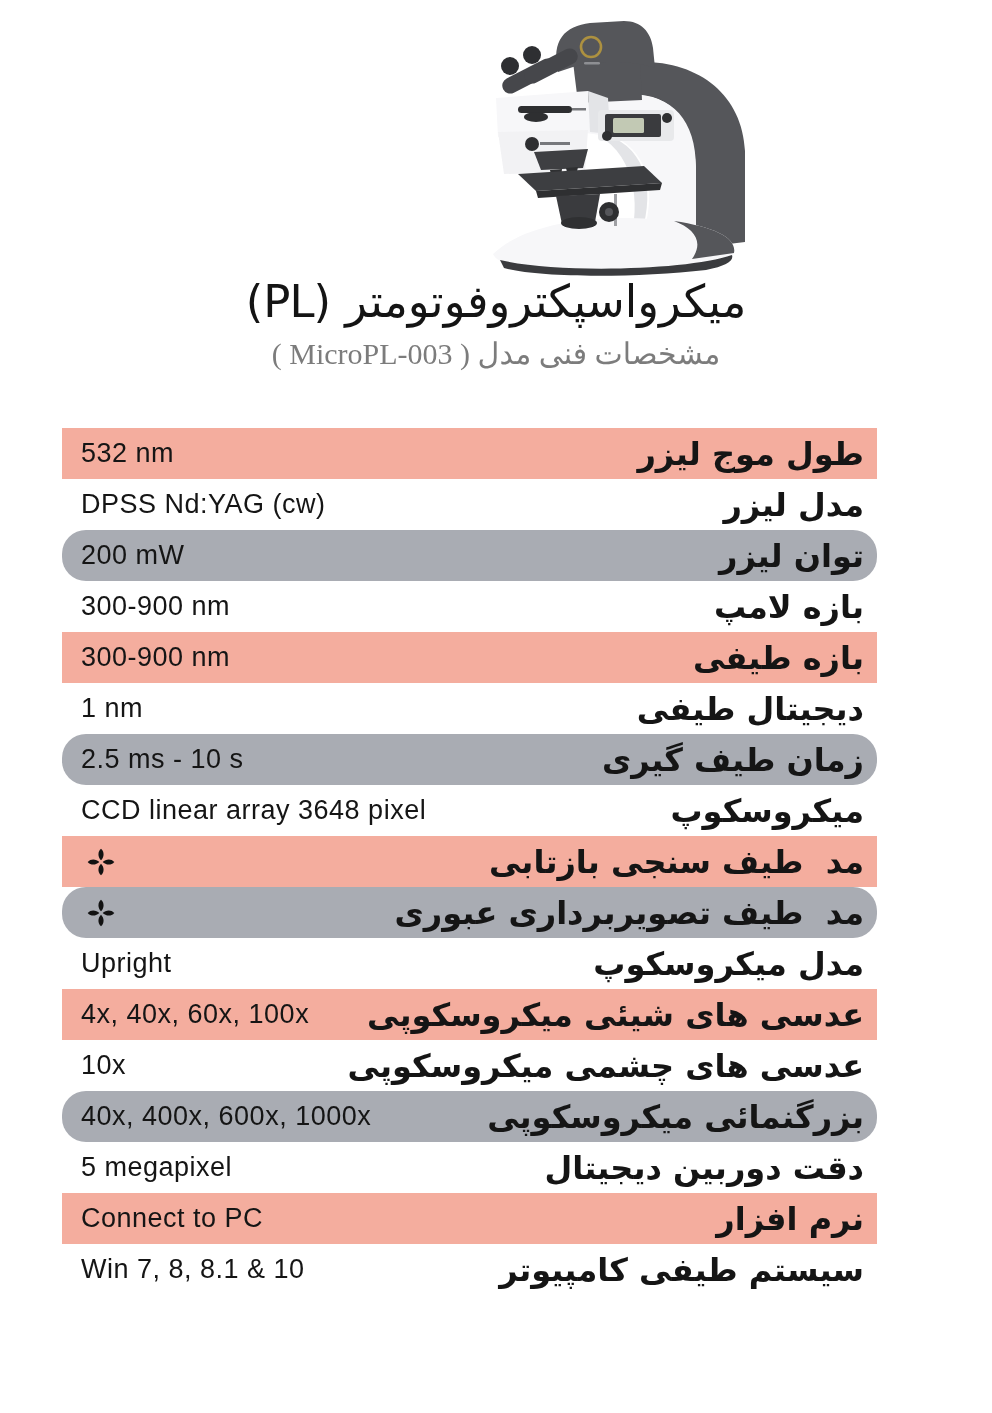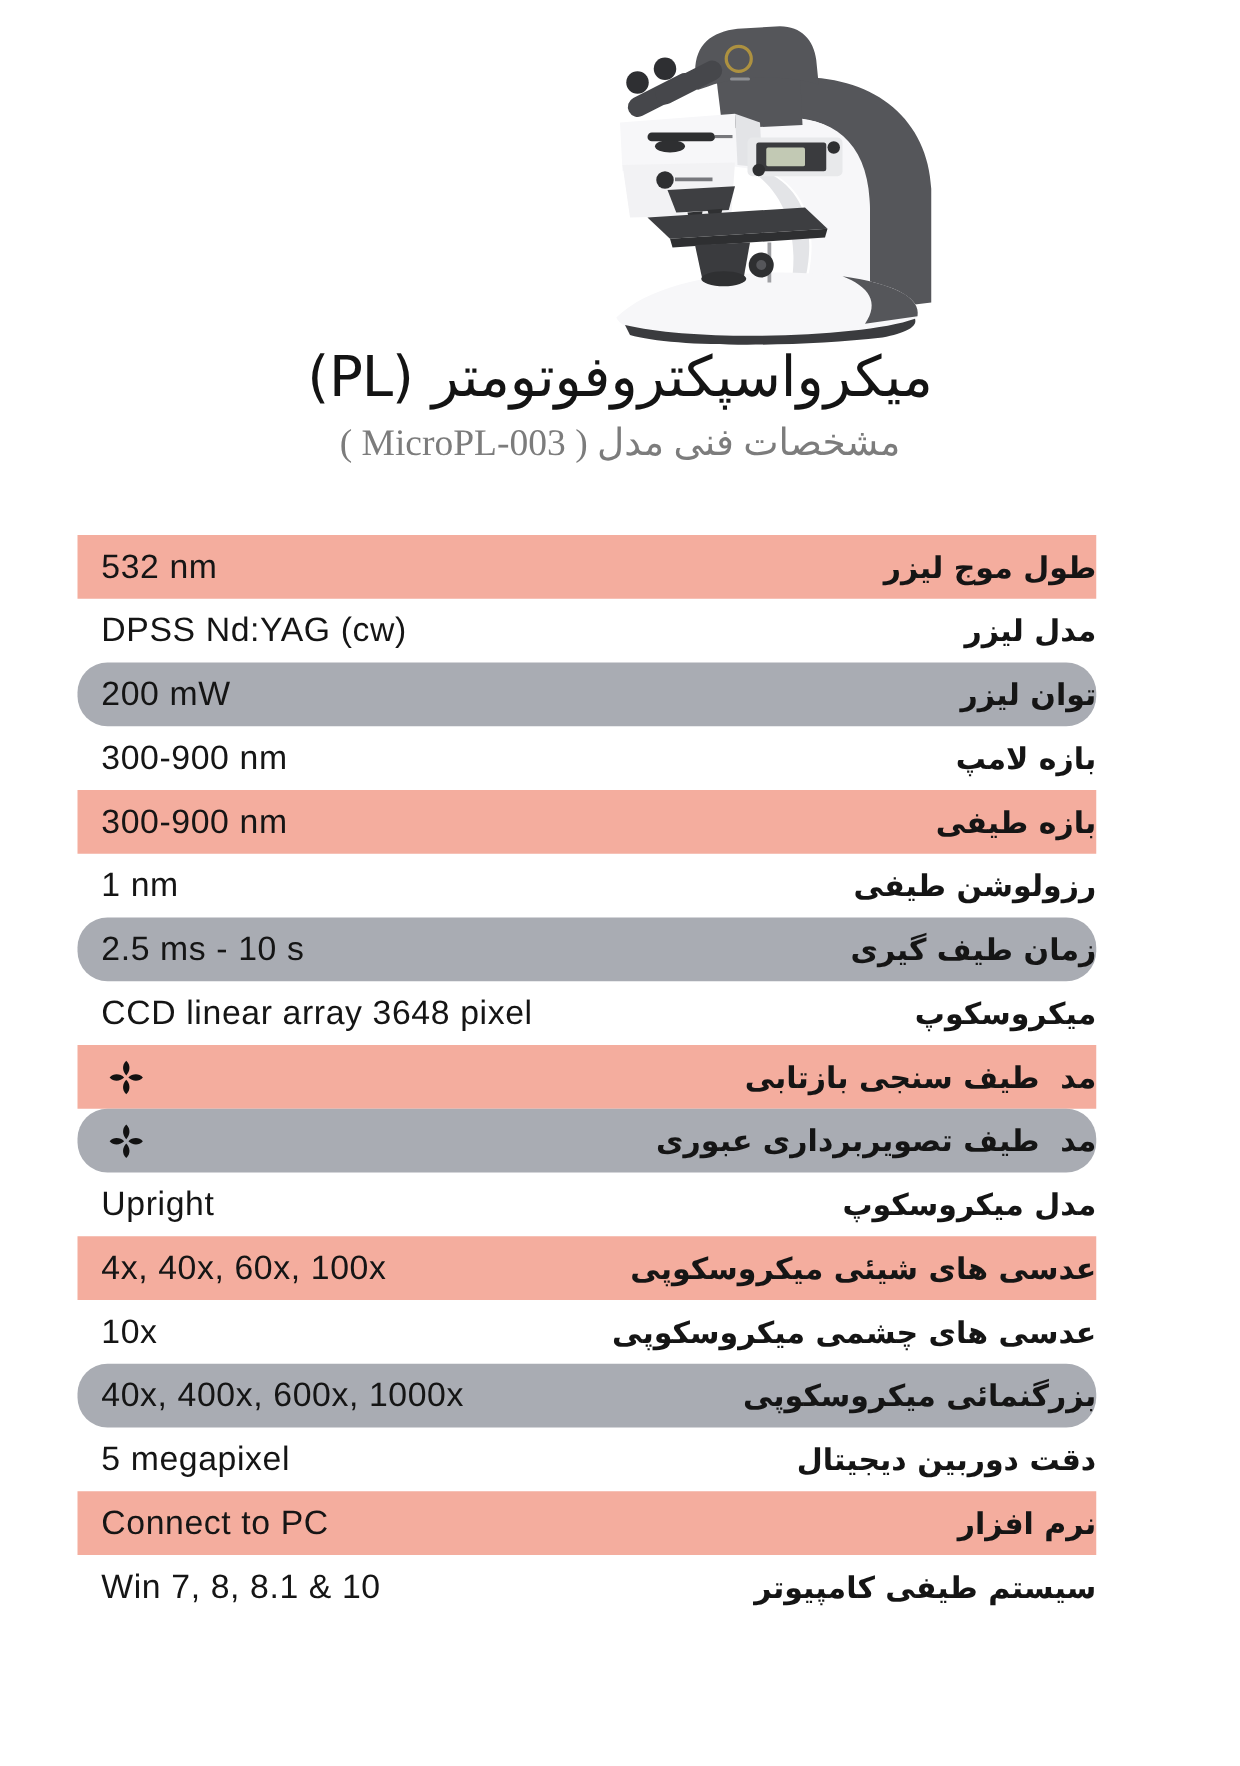--- a/index.html
+++ b/index.html
@@ -42,22 +42,22 @@
   .spec-row.bg-salmon{background:var(--salmon);}
   .spec-row.bg-gray{background:var(--rowgray);border-radius:24px;}
   .spec-row.bg-white{background:transparent;justify-content:space-between;}
   .spec-value{
     flex:1;display:flex;align-items:center;
     padding-left:19px;direction:ltr;
     font-family:"Liberation Sans","DejaVu Sans",sans-serif;
     font-size:27px;color:var(--text-color);letter-spacing:0.5px;
   }
   .spec-label{
-    direction:rtl;text-align:right;
-    font-size:24px;font-weight:bold;color:var(--text-color);
+    direction:rtl;text-align:right;padding-right:13px;
+    font-size:32px;font-weight:bold;color:var(--text-color);
     white-space:pre;
   }
   .petal-icon{width:34px;height:34px;margin-left:3px;}
   .petal{fill:#121212;}
 </style>
 </head>
 <body>
 
 <svg class="hero" viewBox="0 0 332 274" xmlns="http://www.w3.org/2000/svg" aria-hidden="true">
 
@@ -152,21 +152,21 @@
       <span class="val-text">300-900 nm</span>
 
     </div>
     <div class="spec-label" dir="rtl">بازه طیفی</div>
   </div>
     <div class="spec-row bg-white">
     <div class="spec-value">
       <span class="val-text">1 nm</span>
 
     </div>
-    <div class="spec-label" dir="rtl">رزولوشن طیفی</div>
+    <div class="spec-label" dir="rtl">دیجیتال طیفی</div>
   </div>
     <div class="spec-row bg-gray">
     <div class="spec-value">
       <span class="val-text">2.5 ms - 10 s</span>
 
     </div>
     <div class="spec-label" dir="rtl">زمان طیف گیری</div>
   </div>
     <div class="spec-row bg-white">
     <div class="spec-value">

